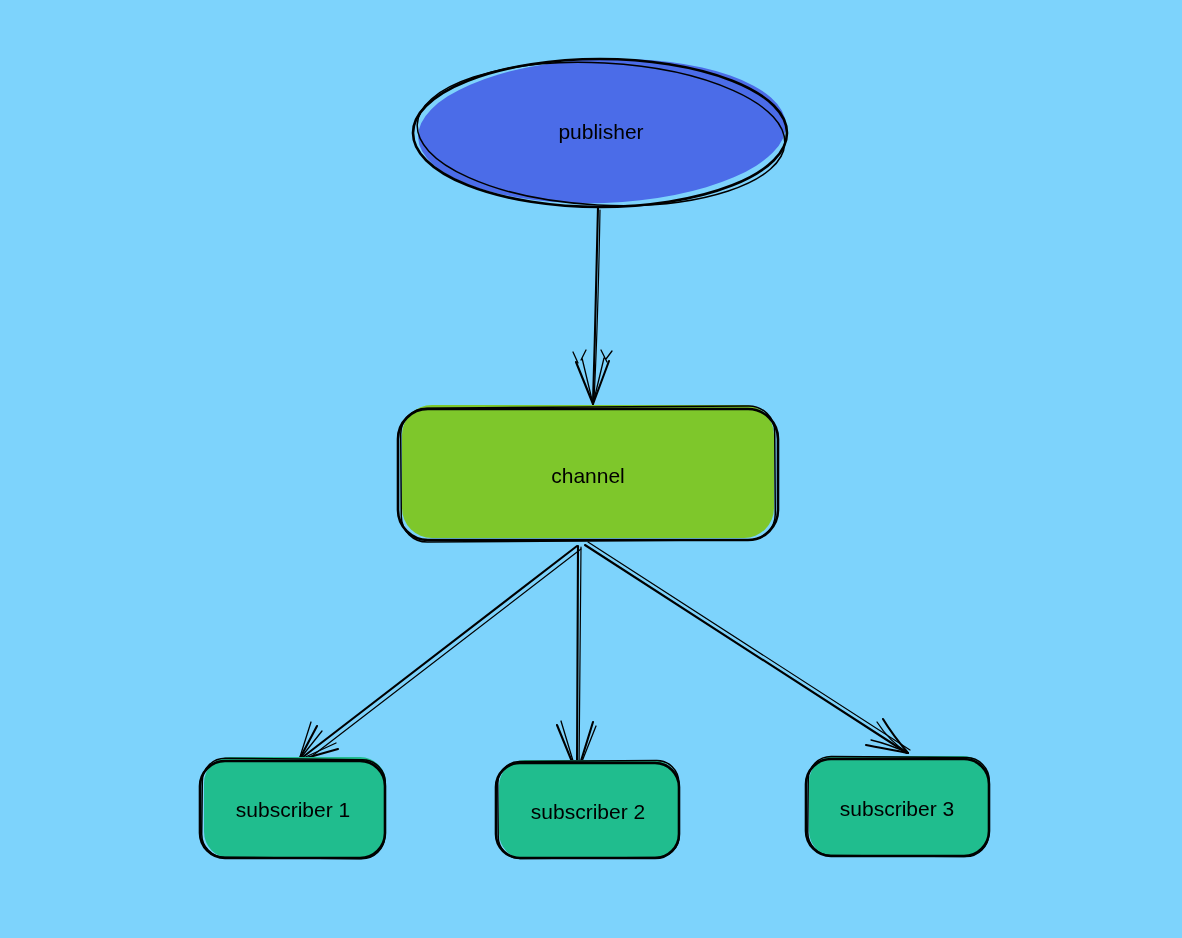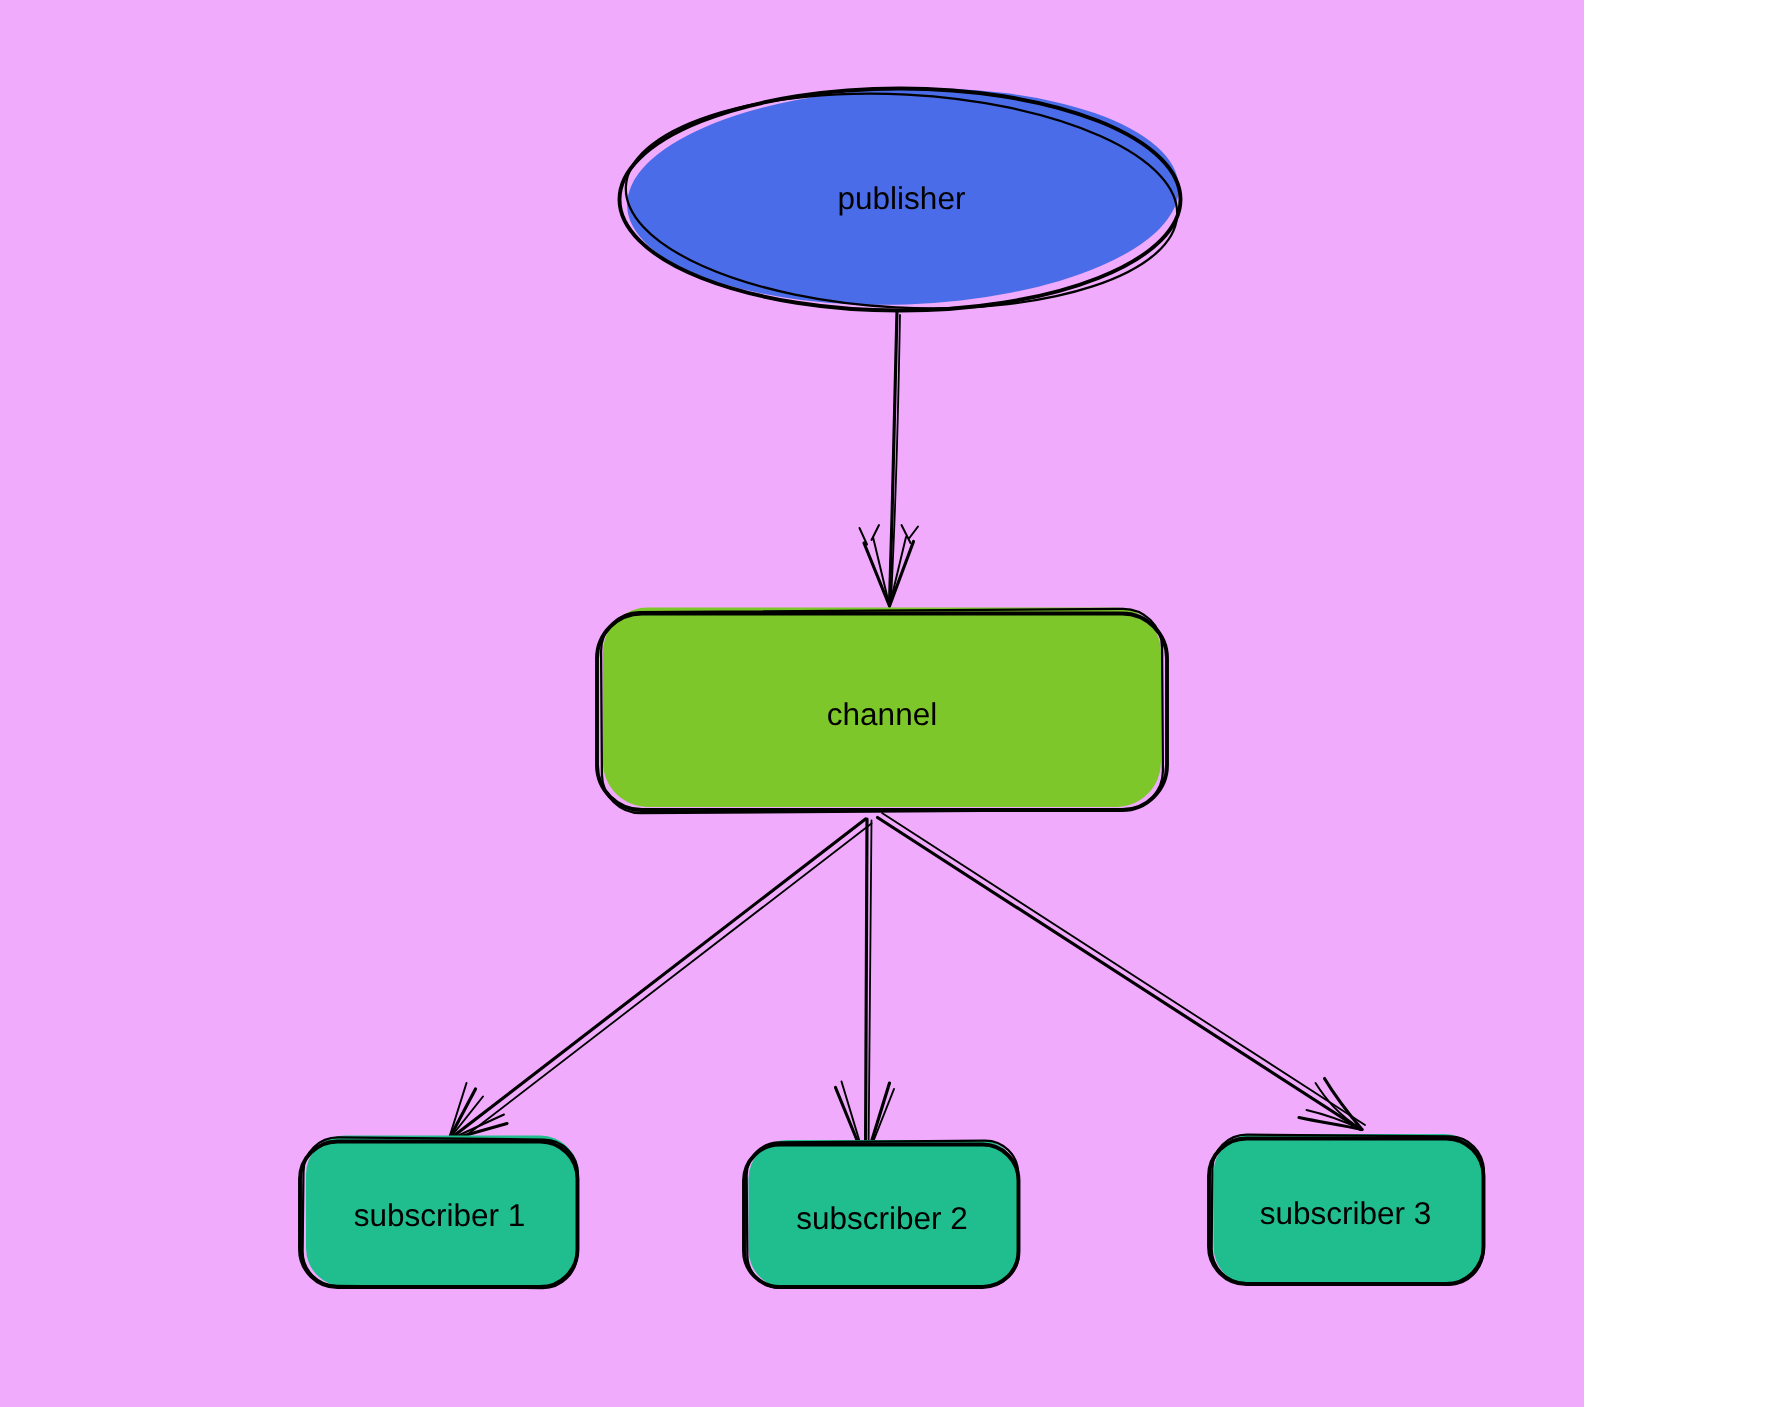--- a/index.html
+++ b/index.html
@@ -1,20 +1,20 @@
 <!DOCTYPE html>
 <html><head>
 <meta charset="utf-8">
 <style>
   html, body { margin: 0; padding: 0; background: #ffffff; }
   .canvas {
     position: relative;
-    width: 1056px;
+    width: 1182px;
     height: 938px;
-    background: #f0abfc;
+    background: #7dd3fc;
     overflow: hidden;
     font-family: "Liberation Sans", sans-serif;
   }
   svg { display: block; }
   .outline  { fill: none; stroke: #000000; stroke-width: 2.6; stroke-linecap: round; }
   .outline2 { fill: none; stroke: #000000; stroke-width: 1.5; stroke-linecap: round; }
   .edge     { fill: none; stroke: #000000; stroke-width: 2.1; stroke-linecap: round; }
   .edge2    { fill: none; stroke: #000000; stroke-width: 1.2; stroke-linecap: round; }
   .head     { fill: none; stroke: #000000; stroke-width: 2.1; stroke-linecap: round; }
   .head2    { fill: none; stroke: #000000; stroke-width: 1.3; stroke-linecap: round; }

